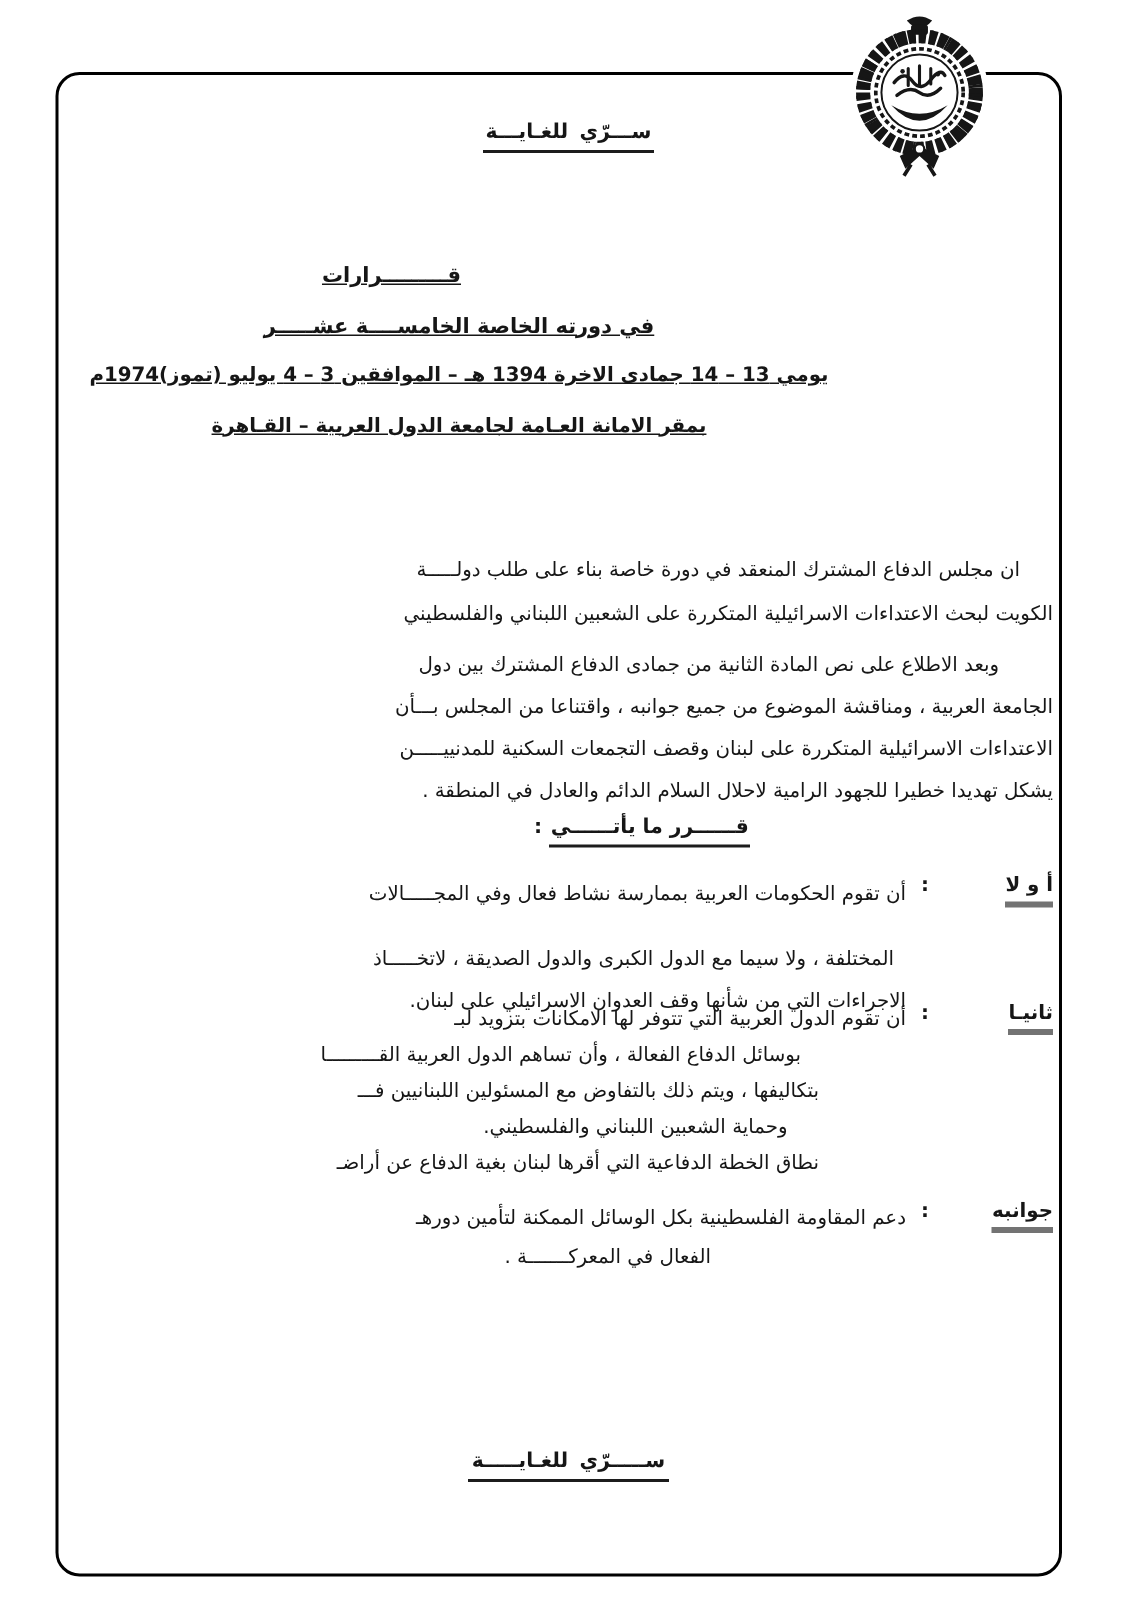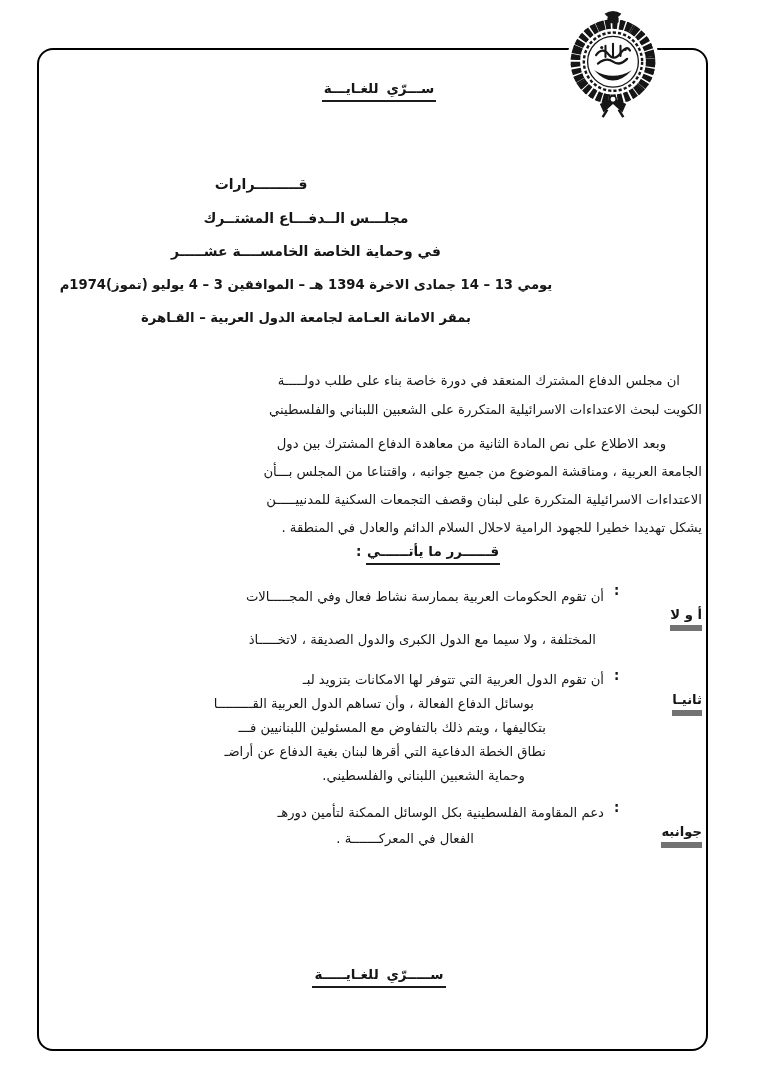--- a/index.html
+++ b/index.html
@@ -13,21 +13,21 @@
     border:2px solid #000;border-radius:16px;
   }
   .emblem{position:absolute;left:566px;top:8px;width:94px;height:113px;}
   .secret{
     position:absolute;left:0;width:758px;text-align:center;
     font-size:13.5px;font-weight:700;word-spacing:3px;
   }
   .secret-top{top:80px;}
   .secret-bottom{top:966px;}
   .secret .u{display:inline-block;border-bottom:2px solid #1c1c1c;padding:0 2px 4px 2px;}
-  .heading{position:absolute;top:176px;left:0;width:612px;text-align:center;font-weight:700;}
+  .heading{position:absolute;top:176px;left:0;width:612px;text-align:center;font-weight:700;text-decoration:underline;}
   .heading-line{height:33.5px;font-size:14px;white-space:nowrap;}
   .heading-line.shift-right{transform:translateX(-45px);} 
   .heading-line.small{font-size:13.2px;}
   .para{position:absolute;right:56px;left:58px;text-align:right;font-size:13.2px;}
   #para1 .tline{line-height:29px;}
   #para1{top:366px;}
   #para2{top:430px;}
   #para2 .tline{line-height:28px;}
   #para1 .line-0{padding-right:22px;}
   #para2 .line-0{padding-right:36px;}
@@ -35,21 +35,21 @@
   .decree{
     position:absolute;top:543px;left:356px;width:178px;text-align:left;
     font-size:13.5px;font-weight:700;white-space:nowrap;
   }
   .decree .u{display:inline-block;border-bottom:2px solid #1c1c1c;padding:0 1px 4px 1px;}
   .item{position:absolute;right:56px;left:58px;display:flex;direction:rtl;font-size:13.2px;}
   #item-0{top:583px;}
   #item-1{top:668px;}
   #item-2{top:800px;}
   .item-head{flex:none;width:88px;display:flex;justify-content:space-between;padding-left:10px;align-items:flex-start;}
-  .item-label{font-weight:700;border-bottom:6px solid #737373;padding-bottom:3px;white-space:nowrap;margin-top:24px;}
+  .item-label{font-weight:700;border-bottom:4px solid #737373;padding-bottom:3px;white-space:nowrap;}
   .item-colon{font-weight:700;}
   .item-body{flex:1;text-align:right;}
   #item-0 .tline{line-height:28px;}
   #item-1 .tline{line-height:24px;}
   #item-2 .tline{line-height:26px;}
   #item-0 .line-1{padding-right:8px;margin-top:15px;}
   #item-1 .line-1{padding-right:70px;}
   #item-1 .line-2{padding-right:58px;}
   #item-1 .line-3{padding-right:58px;}
   #item-1 .line-4{padding-right:79px;}
@@ -82,63 +82,63 @@
       <path d="M44 108 l-5 8 M56 108 l5 8" stroke="#161616" stroke-width="2.6" fill="none"></path>
     </svg>
   </div>
 
   <div class="secret secret-top">
     <span class="u">ســـرّي للغـايـــة</span>
   </div>
 
   <div class="heading">
     <div class="heading-line shift-right">قـــــــــرارات</div>
-    <div class="heading-line">مجلـــس الــدفـــاع المشتــرك</div>
-    <div class="heading-line">في وحماية الخاصة الخامســــة عشـــــر</div>
+    <div class="heading-line">في دورته الخاصة الخامســــة عشـــــر</div>
     <div class="heading-line small">يومي 13 – 14 جمادى الاخرة 1394 هـ – الموافقين 3 – 4 يوليو (تموز)1974م</div>
     <div class="heading-line small">بمقر الامانة العـامة لجامعة الدول العربية – القـاهرة</div>
   </div>
 
   <div class="para" id="para1">
       <div class="tline line-0">ان مجلس الدفاع المشترك المنعقد في دورة خاصة بناء على طلب دولـــــة</div>
       <div class="tline line-1">الكويت لبحث الاعتداءات الاسرائيلية المتكررة على الشعبين اللبناني والفلسطيني</div>
     </div>
   <div class="para" id="para2">
-      <div class="tline line-0">وبعد الاطلاع على نص المادة الثانية من معاهدة الدفاع المشترك بين دول</div>
+      <div class="tline line-0">وبعد الاطلاع على نص المادة الثانية من جمادى الدفاع المشترك بين دول</div>
       <div class="tline line-1">الجامعة العربية ، ومناقشة الموضوع من جميع جوانبه ، واقتناعا من المجلس بـــأن</div>
       <div class="tline line-2">الاعتداءات الاسرائيلية المتكررة على لبنان وقصف التجمعات السكنية للمدنييـــــن</div>
       <div class="tline line-3">يشكل تهديدا خطيرا للجهود الرامية لاحلال السلام الدائم والعادل في المنطقة .</div>
     </div>
 
   <div class="decree">
     <span class="u">قــــــرر ما يأتــــــي</span><span> :</span>
   </div>
 
   <div class="item" id="item-0">
     <div class="item-head">
       <span class="item-label">أ و لا</span>
       <span class="item-colon">:</span>
     </div>
     <div class="item-body">
         <div class="tline line-0">أن تقوم الحكومات العربية بممارسة نشاط فعال وفي المجـــــالات</div>
         <div class="tline line-1">المختلفة ، ولا سيما مع الدول الكبرى والدول الصديقة ، لاتخـــــاذ</div>
+        <div class="tline line-2">الاجراءات التي من شأنها وقف العدوان الاسرائيلي على لبنان.</div>
       </div>
   </div>
 
   <div class="item" id="item-1">
     <div class="item-head">
       <span class="item-label">ثانيـا</span>
       <span class="item-colon">:</span>
     </div>
     <div class="item-body">
         <div class="tline line-0">أن تقوم الدول العربية التي تتوفر لها الامكانات بتزويد لبـ</div>
         <div class="tline line-1">بوسائل الدفاع الفعالة ، وأن تساهم الدول العربية القـــــــــا</div>
         <div class="tline line-2">بتكاليفها ، ويتم ذلك بالتفاوض مع المسئولين اللبنانيين فـــ</div>
+        <div class="tline line-4">وحماية الشعبين اللبناني والفلسطيني.</div>
         <div class="tline line-3">نطاق الخطة الدفاعية التي أقرها لبنان بغية الدفاع عن أراضـ</div>
-        <div class="tline line-4">وحماية الشعبين اللبناني والفلسطيني.</div>
       </div>
   </div>
 
   <div class="item" id="item-2">
     <div class="item-head">
       <span class="item-label">جوانبه</span>
       <span class="item-colon">:</span>
     </div>
     <div class="item-body">
         <div class="tline line-0">دعم المقاومة الفلسطينية بكل الوسائل الممكنة لتأمين دورهـ</div>

